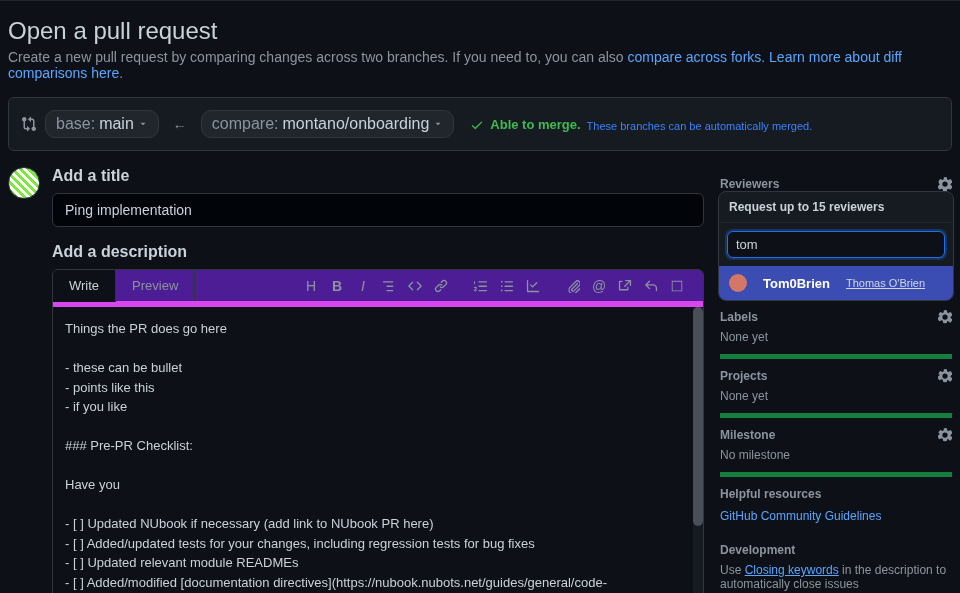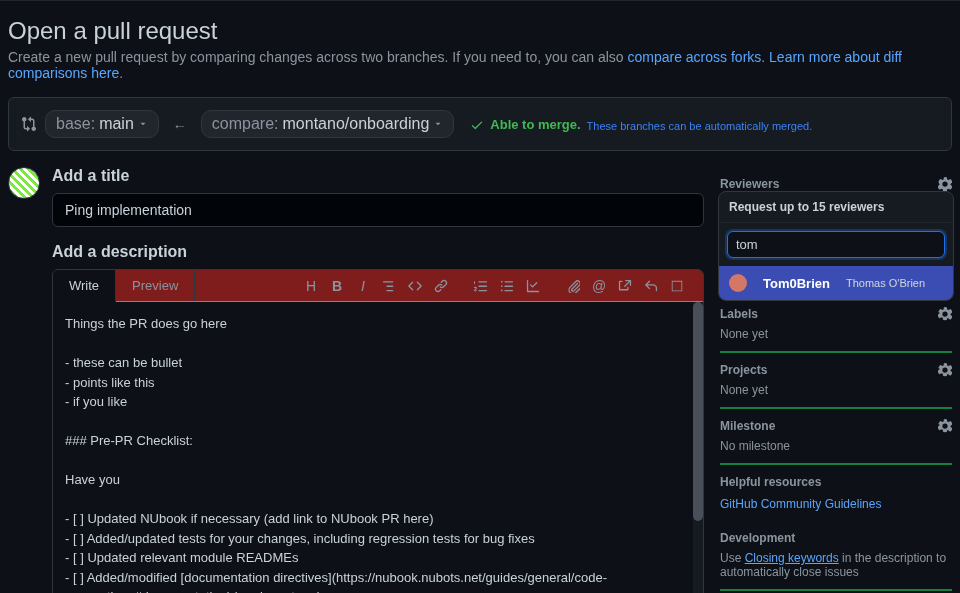--- a/index.html
+++ b/index.html
@@ -66,21 +66,21 @@
   width: 100%;
   background: #010409;
   border: 1px solid #30363d;
   border-radius: 6px;
   padding: 8px 12px;
   color: #c9d1d9;
   font-size: 14px;
   margin-bottom: 16px;
 }
 .editor-box { border: 1px solid #30363d; border-radius: 6px; overflow: hidden; }
-.tabs { display: flex; border-bottom: 1px solid #d946ef; background: #7f1d1d; }
+.tabs { display: flex; border-bottom: 6px solid #d946ef; background: #4c1d95; }
 .tab {
   padding: 8px 16px;
   font-size: 13px;
   color: #8b949e;
   cursor: pointer;
   border-right: 1px solid #30363d;
 }
 .tab.active { background: #0d1117; color: #c9d1d9; border-bottom: 1px solid #0d1117; margin-bottom: -1px; }
 .toolbar {
   flex: 1;
@@ -111,21 +111,21 @@
 }
 .scrollbar-track {
   position: absolute; right: 0; top: 0; width: 10px; height: 100%;
   background: #161b22;
 }
 .scrollbar-thumb {
   position: absolute; right: 0; top: 0; width: 10px; height: 70%;
   background: #484f58; border-radius: 5px;
 }
 .sidebar { width: 232px; flex-shrink: 0; }
-.side-section { border-bottom: 2px solid #15803d; padding: 10px 0; position: relative; }
+.side-section { border-bottom: 5px solid #15803d; padding: 10px 0; position: relative; }
 .side-header {
   display: flex; justify-content: space-between; align-items: center;
   color: #8b949e; font-size: 12px; font-weight: 600; margin-bottom: 6px;
 }
 .gear-icon { color: #8b949e; cursor: pointer; }
 .side-text { color: #8b949e; font-size: 12px; }
 .reviewers-popup {
   position: absolute;
   top: 24px; left: -2px; right: -2px;
   background: #161b22;
@@ -161,21 +161,21 @@
   gap: 16px;
   color: #fff;
   font-size: 13px;
   cursor: pointer;
 }
 .popup-avatar {
   width: 18px; height: 18px; border-radius: 50%;
   background: #d47766;
 }
 .popup-user { font-weight: 600; }
-.popup-name { font-size: 11px; color: #d0d7de; }
+.popup-name { font-size: 11px; color: #d0d7de; text-decoration: underline; }
 .labels-section { margin-top: 88px; }
 svg { fill: currentColor; }
 </style>
 </head>
 <body>
 
 <div class="container">
   <h1 class="page-title">Open a pull request</h1>
   <p class="subtitle">
     <span>Create a new pull request by comparing changes across two branches. If you need to, you can also </span><a class="link">compare across forks</a><span>. </span><a class="link">Learn more about diff comparisons here</a><span>.</span>

